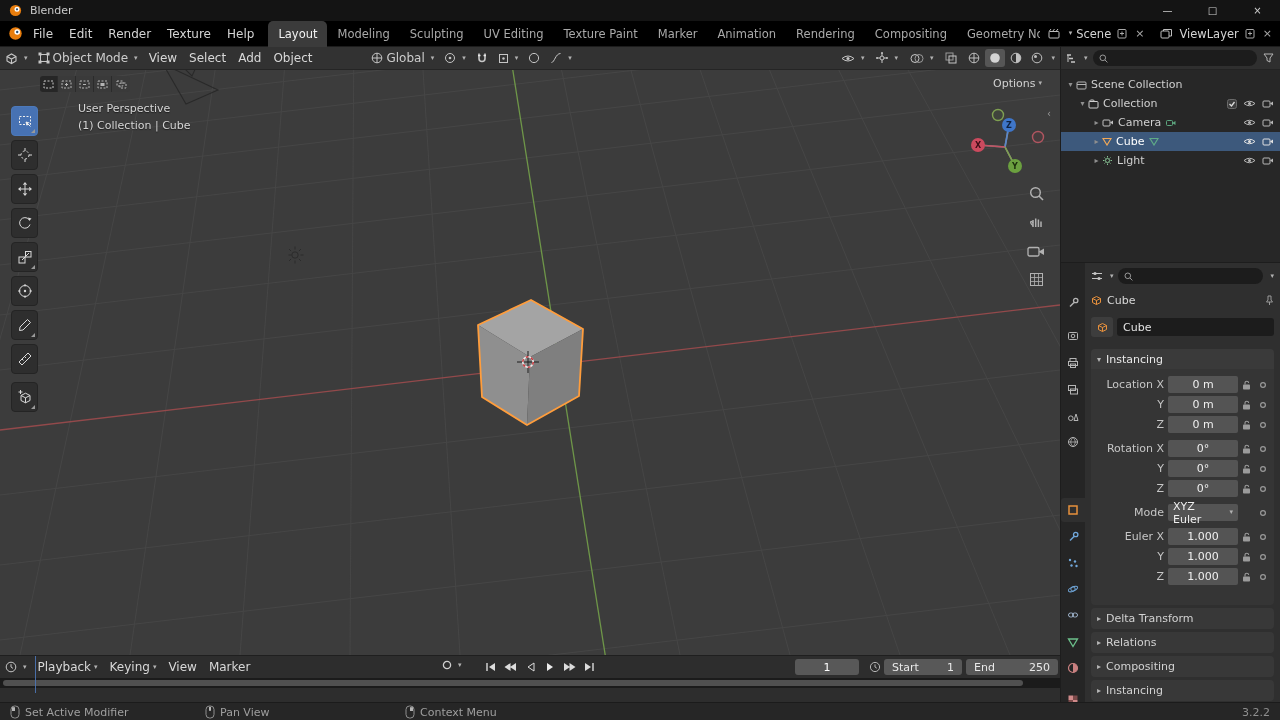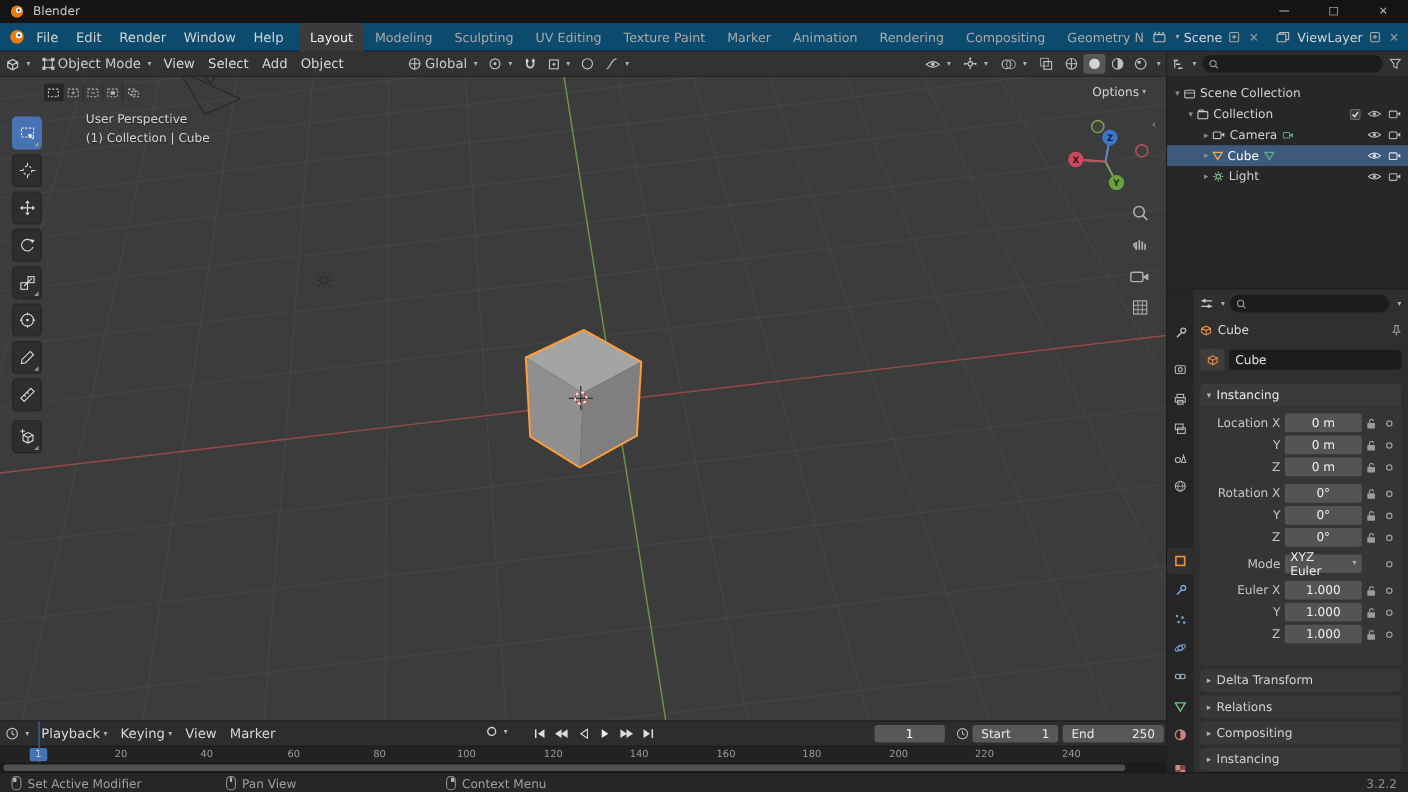--- a/index.html
+++ b/index.html
@@ -10,21 +10,21 @@
 .flex{display:flex;align-items:center}
 svg{display:block}
 .chev{font-size:7px;color:#b2b2b2;margin-left:3px;line-height:1}
 
 
 #titlebar{position:absolute;left:0;top:0;width:1280px;height:21px;background:#141414;display:flex;align-items:center;font-size:11px;color:#c9c9c9}
 #titlebar .title{margin-left:6px}
 .winbtn{width:45px;height:21px;display:flex;align-items:center;justify-content:center;font-size:10px;color:#cfcfcf}
 
 
-#topbar{position:absolute;left:0;top:21px;width:1280px;height:26px;background:#0c4a6e;display:flex;align-items:center;border-bottom:1px solid #1c1c1c;white-space:nowrap}
+#topbar{position:absolute;left:0;top:21px;width:1280px;height:26px;background:#000000;display:flex;align-items:center;border-bottom:1px solid #1c1c1c;white-space:nowrap}
 .menu{padding:0 8px;height:26px;line-height:26px;color:#d4d4d4}
 .wtabs{display:flex;flex:1;min-width:0;overflow:hidden;margin-left:6px;height:26px}
 .wtab{padding:0 10px;height:26px;line-height:26px;color:#a9a9a9;font-size:11.5px}
 .wtab.active{background:#3b3b3b;color:#f1f1f1;border-radius:5px 5px 0 0}
 .tbgroup{display:flex;align-items:center;gap:4px;padding:0 6px;flex-shrink:0;color:#d4d4d4}
 .tbgroup .name{font-size:11.5px}
 .icbtn{display:flex;align-items:center;justify-content:center;padding:0 2px}
 .xglyph{font-size:11px;color:#a8a8a8;padding:0 2px}
 
 
@@ -130,21 +130,21 @@
     <span class="icbtn" style="margin-left:6px">
       <svg width="15" height="15">
           <circle cx="7.5" cy="7.5" r="6.2" fill="#e87d0d"></circle>
           <circle cx="9.2" cy="6" r="2.8" fill="#fff"></circle>
           <circle cx="9.2" cy="6" r="1.2" fill="#2a4d6e"></circle>
         </svg>
     </span>
     <div class="menu">File</div>
     <div class="menu">Edit</div>
     <div class="menu">Render</div>
-    <div class="menu">Window</div>
+    <div class="menu">Texture</div>
     <div class="menu">Help</div>
     <div class="wtabs">
       <div class="wtab active">Layout</div>
       <div class="wtab">Modeling</div>
       <div class="wtab">Sculpting</div>
       <div class="wtab">UV Editing</div>
       <div class="wtab">Texture Paint</div>
       <div class="wtab">Marker</div>
       <div class="wtab">Animation</div>
       <div class="wtab">Rendering</div>
@@ -998,35 +998,20 @@
       </span>
       <div class="rangefield" style="left:884px;width:78px">
         <span>Start</span>
         <span>1</span>
       </div>
       <div class="rangefield" style="left:966px;width:92px">
         <span>End</span>
         <span>250</span>
       </div>
     </div>
-    <div class="truler">
-      <span class="tick" style="left:110px">20</span>
-      <span class="tick" style="left:188px">40</span>
-      <span class="tick" style="left:267px">60</span>
-      <span class="tick" style="left:345px">80</span>
-      <span class="tick" style="left:424px">100</span>
-      <span class="tick" style="left:503px">120</span>
-      <span class="tick" style="left:581px">140</span>
-      <span class="tick" style="left:660px">160</span>
-      <span class="tick" style="left:738px">180</span>
-      <span class="tick" style="left:817px">200</span>
-      <span class="tick" style="left:895px">220</span>
-      <span class="tick" style="left:974px">240</span>
-      <div class="playchip">1</div>
-    </div>
     <div class="tscroll">
         <div class="thandle"></div>
       </div>
     <div class="playline"></div>
   </div>
 
   <div id="statusbar">
     <div class="stitem" style="left:10px">
       <svg width="10" height="14">
           <rect x="1" y="1" width="8" height="12" rx="3.5" fill="none" stroke="#8f8f8f"></rect>

